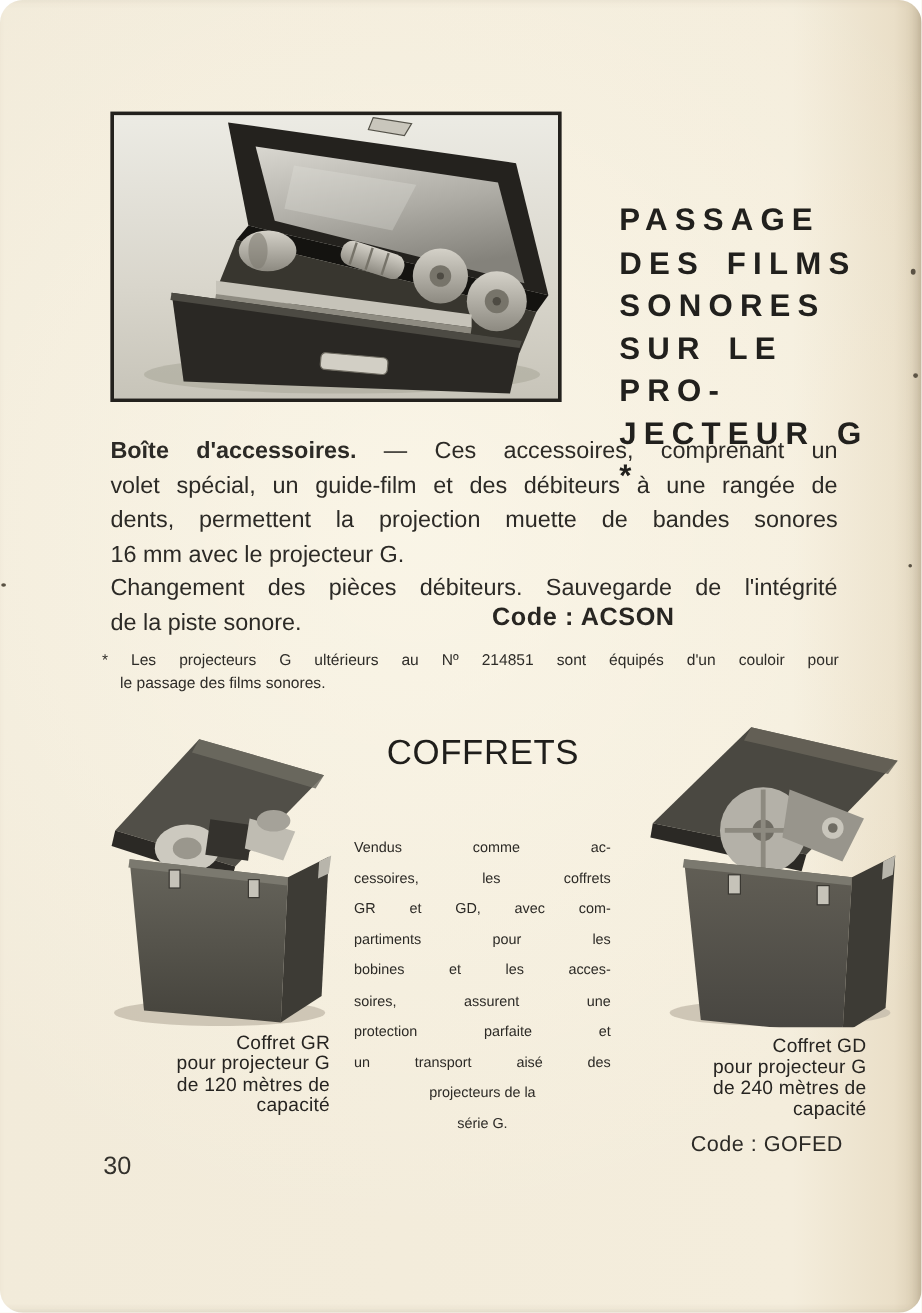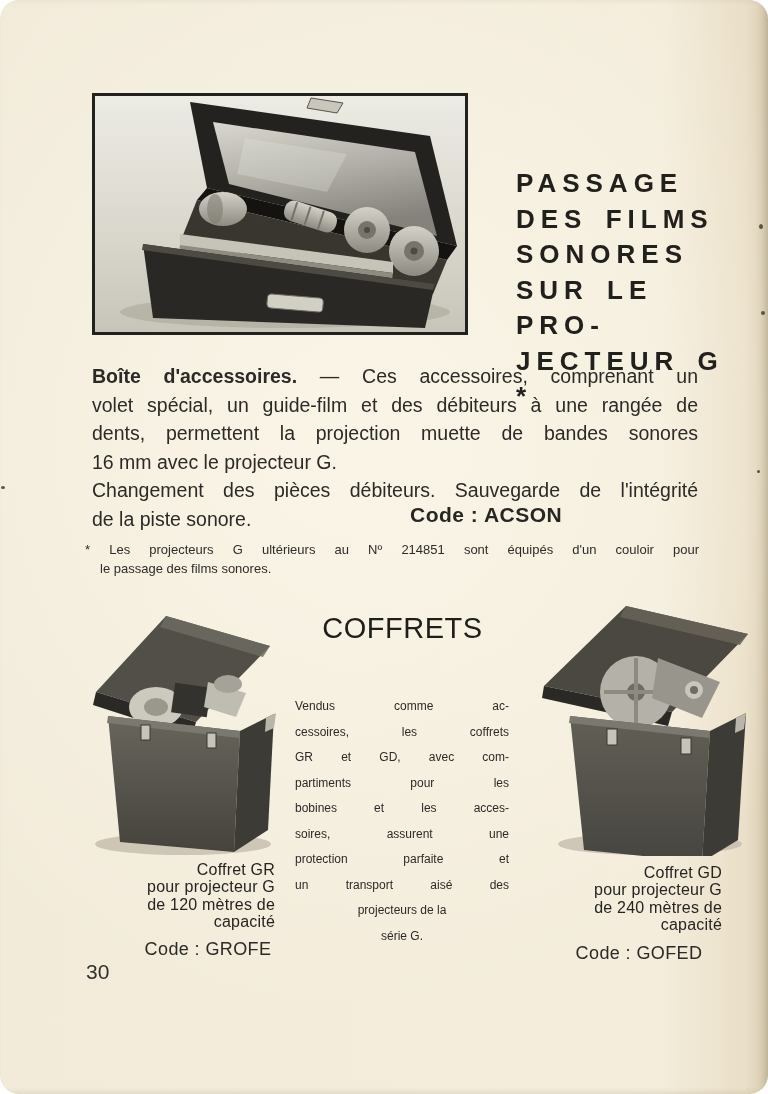--- a/index.html
+++ b/index.html
@@ -226,21 +226,20 @@
     <rect x="151" y="140" width="10" height="16" fill="#c6c3b9" stroke="#3a3832" stroke-width="1"></rect>
     <polygon points="206,120 216,115 214,131 205,135" fill="#b8b5ab"></polygon>
   </svg>
 
   <div class="abs caption cap-left">
     <div>Coffret GR</div>
     <div>pour projecteur G</div>
     <div>de 120 mètres de</div>
     <div>capacité</div>
   </div>
-  <div class="abs codeline code-left">Code : GROFE</div>
 
   <div class="abs caption cap-right">
     <div>Coffret GD</div>
     <div>pour projecteur G</div>
     <div>de 240 mètres de</div>
     <div>capacité</div>
   </div>
   <div class="abs codeline code-right">Code : GOFED</div>
 
   <div class="abs page-num">30</div>

